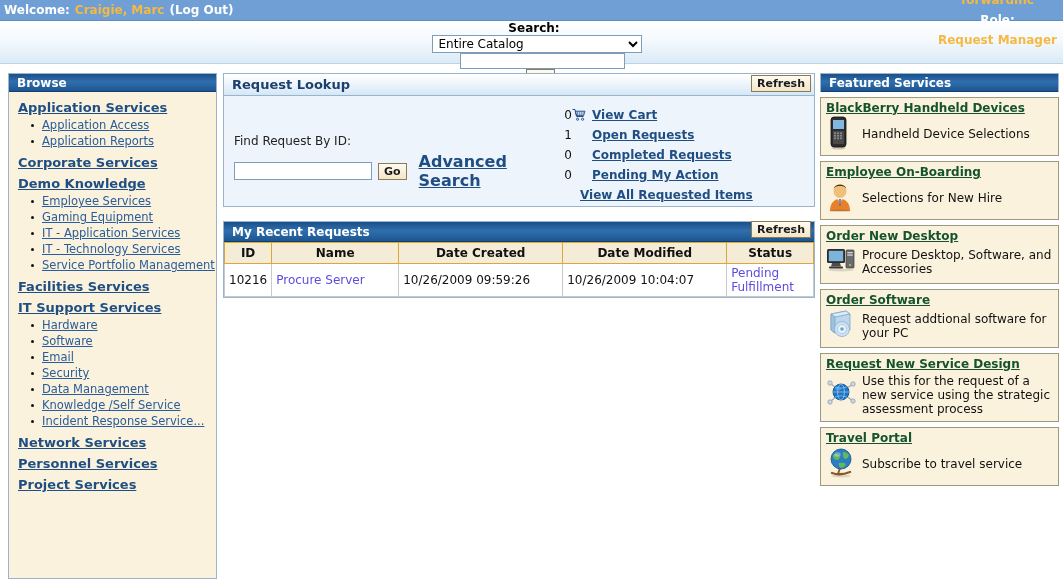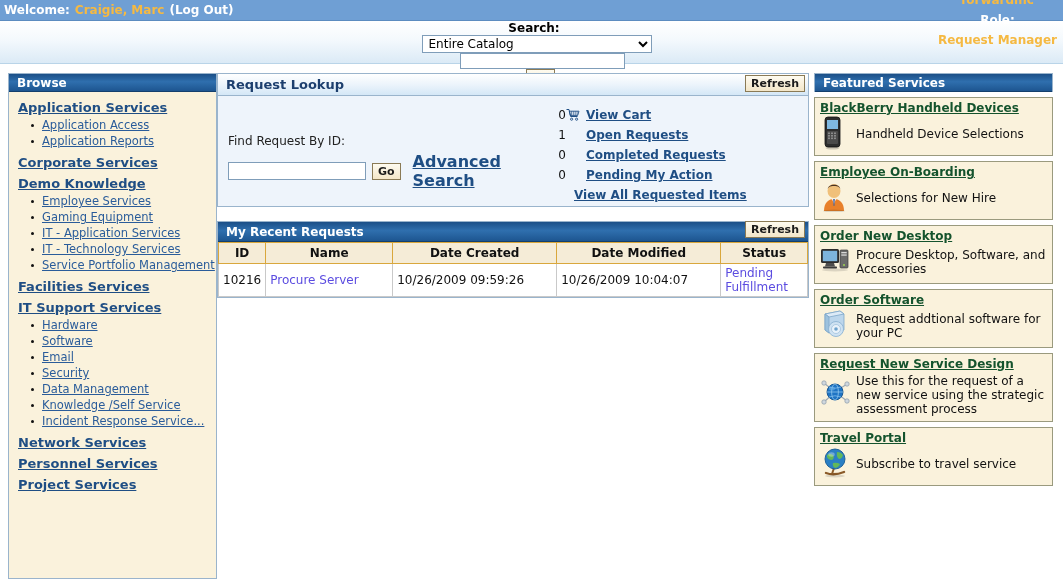--- a/index.html
+++ b/index.html
@@ -26,21 +26,21 @@
   
   .searchwrap{
     height:43px;
     background:linear-gradient(to bottom,#ffffff 0%,#f4f9fd 45%,#dbeaf6 100%);
     border-bottom:1px solid #b9d4e8;
     display:flex;align-items:center;
     padding-left:10px;box-sizing:border-box;flex-direction:column;
   }
   .searchlbl{font-weight:bold;font-size:12px;color:#000;margin-right:5px;}
   select.catalog{
-    width:230px;height:19px;font-size:12px;
+    width:210px;height:19px;font-size:12px;
     font-family:"DejaVu Sans","Liberation Sans",sans-serif;
     border:1px solid #7f9db9;background:#fff;
     padding:0 2px;box-sizing:border-box;
   }
   input.searchbox{
     width:165px;height:19px;margin-left:11px;
     border:1px solid #7f9db9;background:#fff;
     font-size:12px;box-sizing:border-box;padding:0 3px;
     font-family:"DejaVu Sans","Liberation Sans",sans-serif;
   }
@@ -49,21 +49,21 @@
     font-size:11px;font-weight:bold;color:#1a1a1a;
     background:linear-gradient(to bottom,#fefbf0 0%,#f3e6c8 100%);
     border:1px solid #8a7a55;
     padding:1px 5px;cursor:pointer;line-height:13px;
   }
   .gobtn{margin-left:8px;}
 
   
   .page{display:flex;align-items:flex-start;padding:9px 0 0 8px;gap:0;}
   .col-left{width:209px;flex:0 0 209px;}
-  .col-mid{width:592px;flex:0 0 592px;}
+  .col-mid{width:592px;flex:0 0 592px;margin-left:6px;}
   .col-right{width:239px;flex:0 0 239px;margin-left:5px;}
 
   
   .panel{border:1px solid #9ab4cc;background:#b91c1c;}
   .panel-hd-dark{
     height:18px;line-height:18px;
     background:linear-gradient(to bottom,#1b4f87 0%,#2f6fae 45%,#1d5590 100%);
     color:#fff;font-weight:bold;font-size:12px;
     padding-left:8px;box-sizing:border-box;
     border-bottom:1px solid #133f6d;

